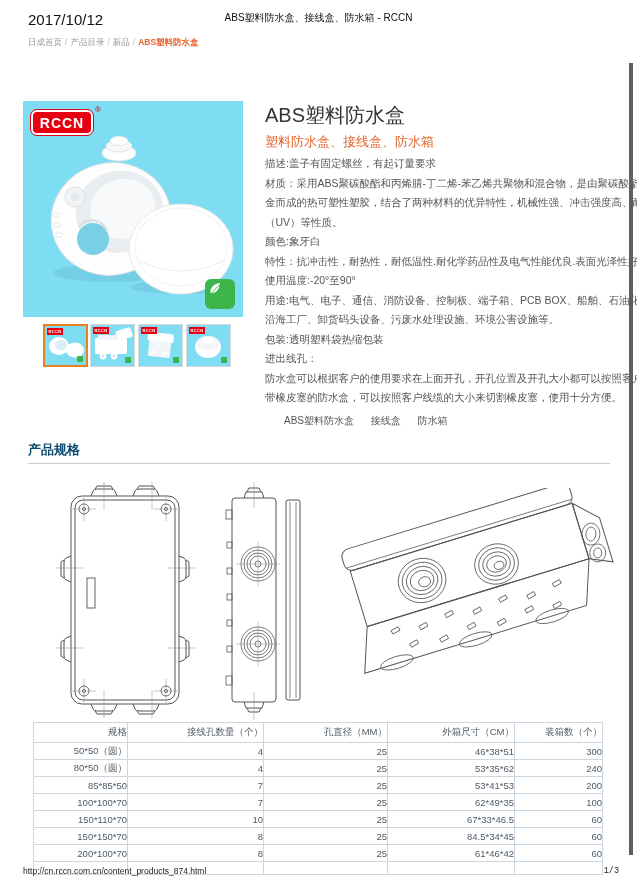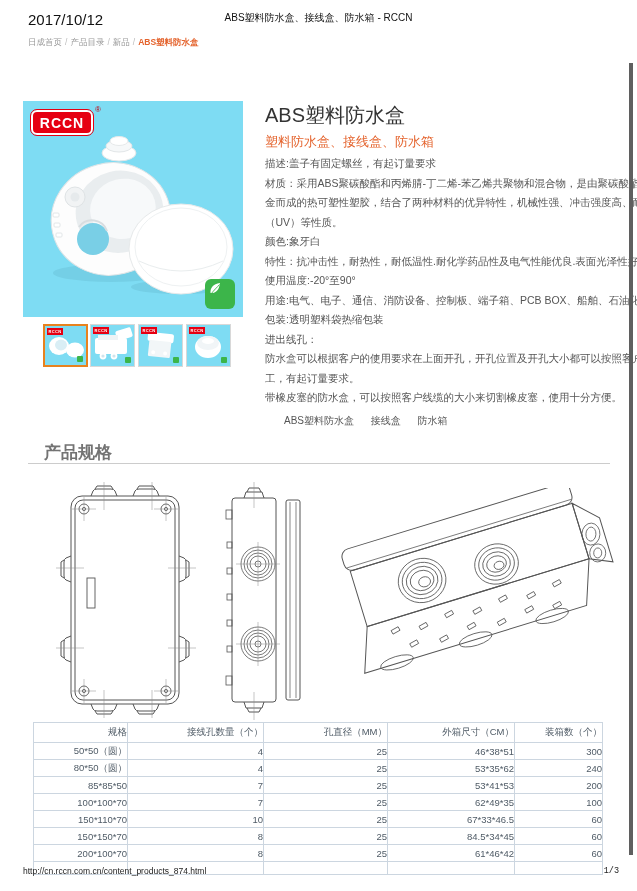--- a/index.html
+++ b/index.html
@@ -36,21 +36,21 @@
               letter-spacing:0.3px; overflow:hidden; }
   .mini-eco { position:absolute; right:3px; bottom:3px; width:6px; height:6px; background:#3cb54a; border-radius:1px; }
   
   .p-title { position:absolute; left:265px; top:102px; font-size:20px; color:#333; font-weight:500; }
   .p-sub   { position:absolute; left:265px; top:133px; font-size:13px; color:#e4632d; }
   .p-desc  { position:absolute; left:265px; top:154px; width:360px; font-size:10.5px; color:#555; }
   .p-desc .dline { height:19.5px; line-height:19.5px; white-space:nowrap; }
   .p-tags  { position:absolute; left:284px; top:414px; font-size:10px; color:#555; }
   .p-tags span { margin-right:14px; cursor:pointer; }
   
-  .sec-title { position:absolute; left:44px; top:441px; font-size:17px; font-weight:bold; color:#737373; }
+  .sec-title { position:absolute; left:28px; top:441px; font-size:13px; font-weight:bold; color:#0c4a6e; }
   .sec-rule  { position:absolute; left:28px; top:463px; width:582px; height:1px; background:#cccccc; }
   .drawing { position:absolute; }
   
   .spec-table { position:absolute; left:33px; top:722px; width:569px; border-collapse:collapse; table-layout:fixed; }
   .spec-table td, .spec-table th { border:1px solid #ccd6e0; font-size:9.5px; font-weight:normal;
         color:#4f5b66; text-align:right; height:17px; padding:0; overflow:hidden; }
   .spec-table th { height:20px; }
   .spec-table .empty-row td { height:13px; border-bottom:1px solid #ccd6e0; }
   
   .ftr-url  { position:absolute; left:23px; top:866px; font-size:8.5px; color:#222; }
@@ -160,24 +160,24 @@
   <div class="p-sub">塑料防水盒、接线盒、防水箱</div>
   <div class="p-desc">
     <div class="dline">描述:盖子有固定螺丝，有起订量要求</div>
     <div class="dline">材质：采用ABS聚碳酸酯和丙烯腈-丁二烯-苯乙烯共聚物和混合物，是由聚碳酸酯和聚丙烯精合</div>
     <div class="dline">金而成的热可塑性塑胶，结合了两种材料的优异特性，机械性强、冲击强度高、耐温、抗紫外线</div>
     <div class="dline">（UV）等性质。</div>
     <div class="dline">颜色:象牙白</div>
     <div class="dline">特性：抗冲击性，耐热性，耐低温性.耐化学药品性及电气性能优良.表面光泽性好等特点。</div>
     <div class="dline">使用温度:-20°至90°</div>
     <div class="dline">用途:电气、电子、通信、消防设备、控制板、端子箱、PCB BOX、船舶、石油化学、大型工厂、</div>
+    <div class="dline">沿海工厂、卸货码头设备、污废水处理设施、环境公害设施等。</div>
     <div class="dline">包装:透明塑料袋热缩包装</div>
     <div class="dline">进出线孔：</div>
     <div class="dline">防水盒可以根据客户的使用要求在上面开孔，开孔位置及开孔大小都可以按照客户指定要求加</div>
-    <div class="dline">工，有起订量要求。</div>
     <div class="dline">带橡皮塞的防水盒，可以按照客户线缆的大小来切割橡皮塞，使用十分方便。</div>
   </div>
   <div class="p-tags">
     <span>ABS塑料防水盒</span>
     <span>接线盒</span>
     <span>防水箱</span>
   </div>
 
   <div class="sec-title">产品规格</div>
   <div class="sec-rule"></div>

